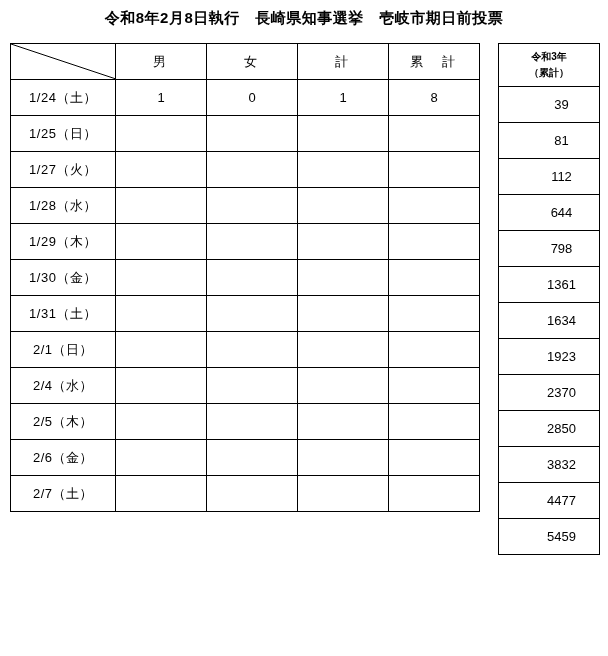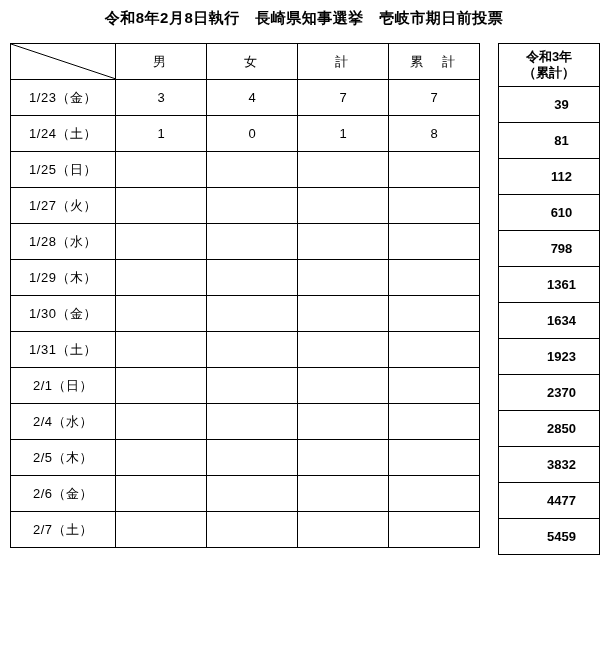--- a/index.html
+++ b/index.html
@@ -81,27 +81,27 @@
     left: 498px;
     top: 43px;
     width: 100px;
   }
   #side-table td {
     height: 35px;
     width: 100px;
   }
   #side-table .side-head {
     height: 42px;
-    font-size: 13px;
+    font-size: 10px;
     line-height: 16px;
     font-weight: bold;
   }
   #side-table .side-val {
     font-size: 13px;
-    font-weight: bold;
+    font-weight: normal;
     padding-left: 25px;
   }
 </style>
 </head>
 <body>
 
 <div id="page">
 
   <div id="title">令和8年2月8日執行　長崎県知事選挙　壱岐市期日前投票</div>
 
@@ -120,27 +120,20 @@
             <line x1="0" y1="0" x2="105" y2="35" stroke="#000000" stroke-width="1"></line>
           </svg>
         </td>
         <td class="hdr">男</td>
         <td class="hdr">女</td>
         <td class="hdr">計</td>
         <td class="hdr">累　計</td>
       </tr>
 
       <tr>
-        <td class="date-cell">1/23（金）</td>
-        <td class="val">3</td>
-        <td class="val">4</td>
-        <td class="val">7</td>
-        <td class="val">7</td>
-      </tr>
-      <tr>
         <td class="date-cell">1/24（土）</td>
         <td class="val">1</td>
         <td class="val">0</td>
         <td class="val">1</td>
         <td class="val">8</td>
       </tr>
       <tr>
         <td class="date-cell">1/25（日）</td>
         <td class="val"></td>
         <td class="val"></td>
@@ -231,21 +224,21 @@
       <tr>
           <td class="side-val">39</td>
         </tr>
       <tr>
           <td class="side-val">81</td>
         </tr>
       <tr>
           <td class="side-val">112</td>
         </tr>
       <tr>
-          <td class="side-val">610</td>
+          <td class="side-val">644</td>
         </tr>
       <tr>
           <td class="side-val">798</td>
         </tr>
       <tr>
           <td class="side-val">1361</td>
         </tr>
       <tr>
           <td class="side-val">1634</td>
         </tr>

